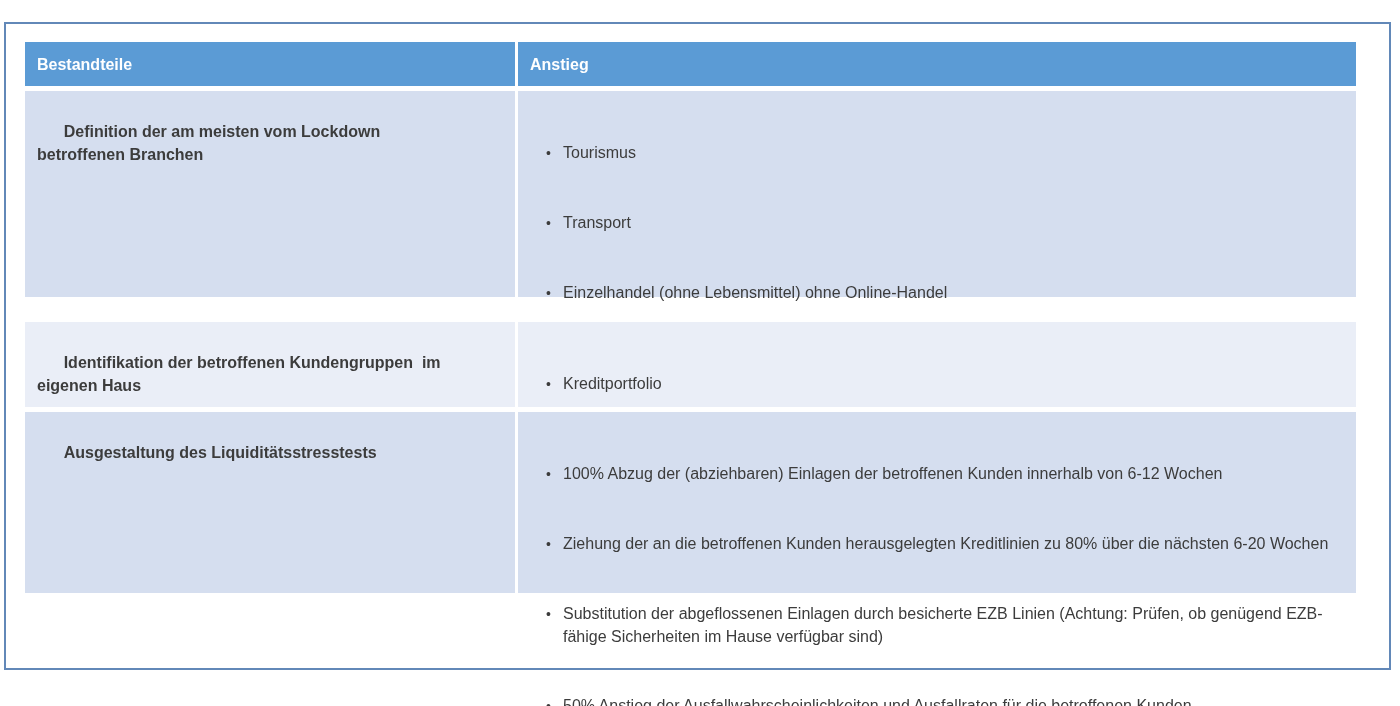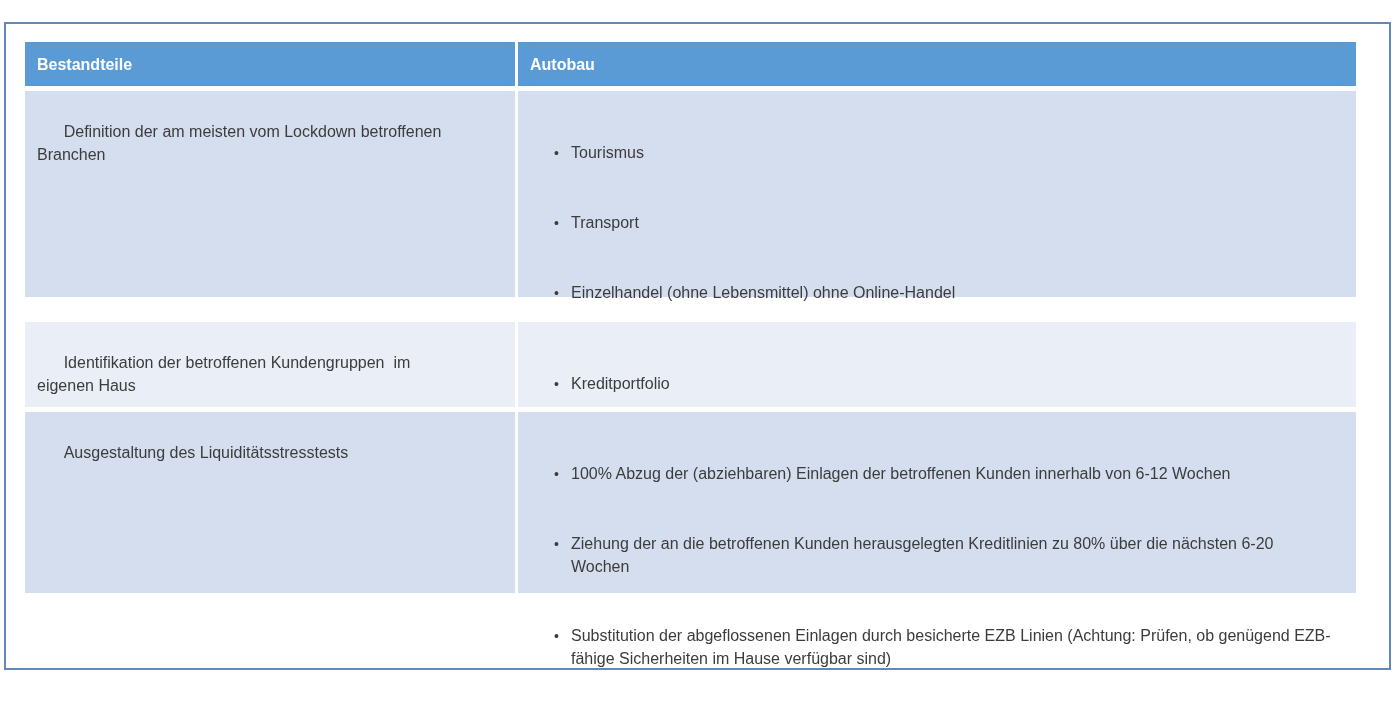--- a/index.html
+++ b/index.html
@@ -44,44 +44,45 @@
   .cell.head{
     background:var(--header-bg);
     color:var(--header-text);
     font-weight:bold;
     display:flex;
     align-items:center;
     padding:0 12px;
   }
   .cell.component{
     padding:6px 48px 6px 12px;
+    font-weight:bold;
   }
   .cell.details{
-    padding:4px 20px 4px 36px;
+    padding:4px 20px 4px 28px;
   }
   .row-dark{background:var(--row-dark);}
   .row-light{background:var(--row-light);margin-top:20px;}
   .bullet{display:flex;}
   .dot{flex:none;width:17px;}
   .dot::before{content:"\2022";font-size:14px;}
   .bullet-text{flex:1;}
 </style>
 </head>
 <body>
 
 <div class="page">
   <div class="frame"></div>
 
   <div class="table">
 
     <div class="cell head">
       <span>Bestandteile</span>
     </div>
     <div class="cell head">
-      <span>Autobau</span>
+      <span>Anstieg</span>
     </div>
 
     <div class="cell component row-dark">
       <span>Definition der am meisten vom Lockdown betroffenen Branchen</span>
     </div>
     <div class="cell details row-dark">
       <div class="bullet"><span class="dot"></span><span class="bullet-text">Tourismus</span></div>
       <div class="bullet"><span class="dot"></span><span class="bullet-text">Transport</span></div>
       <div class="bullet"><span class="dot"></span><span class="bullet-text">Einzelhandel (ohne Lebensmittel) ohne Online-Handel</span></div>
       <div class="bullet"><span class="dot"></span><span class="bullet-text">Hotels und Pensionen</span></div>

